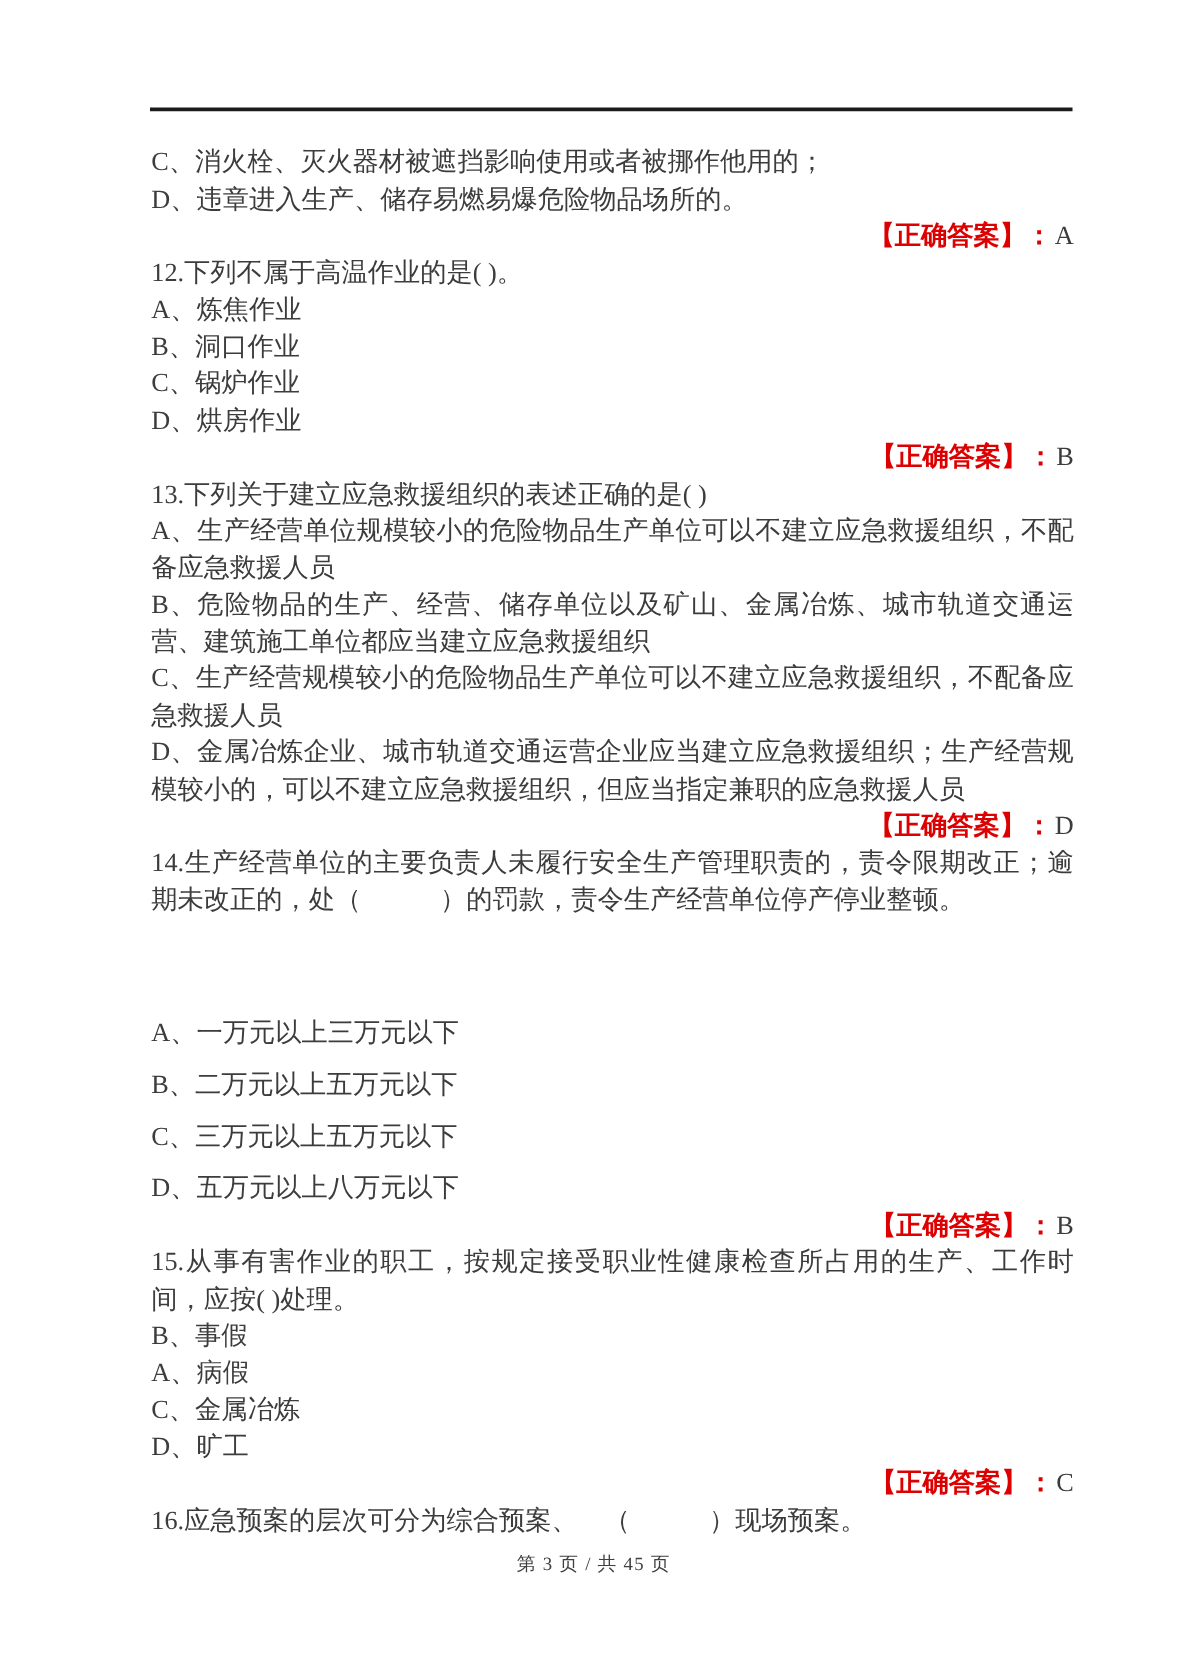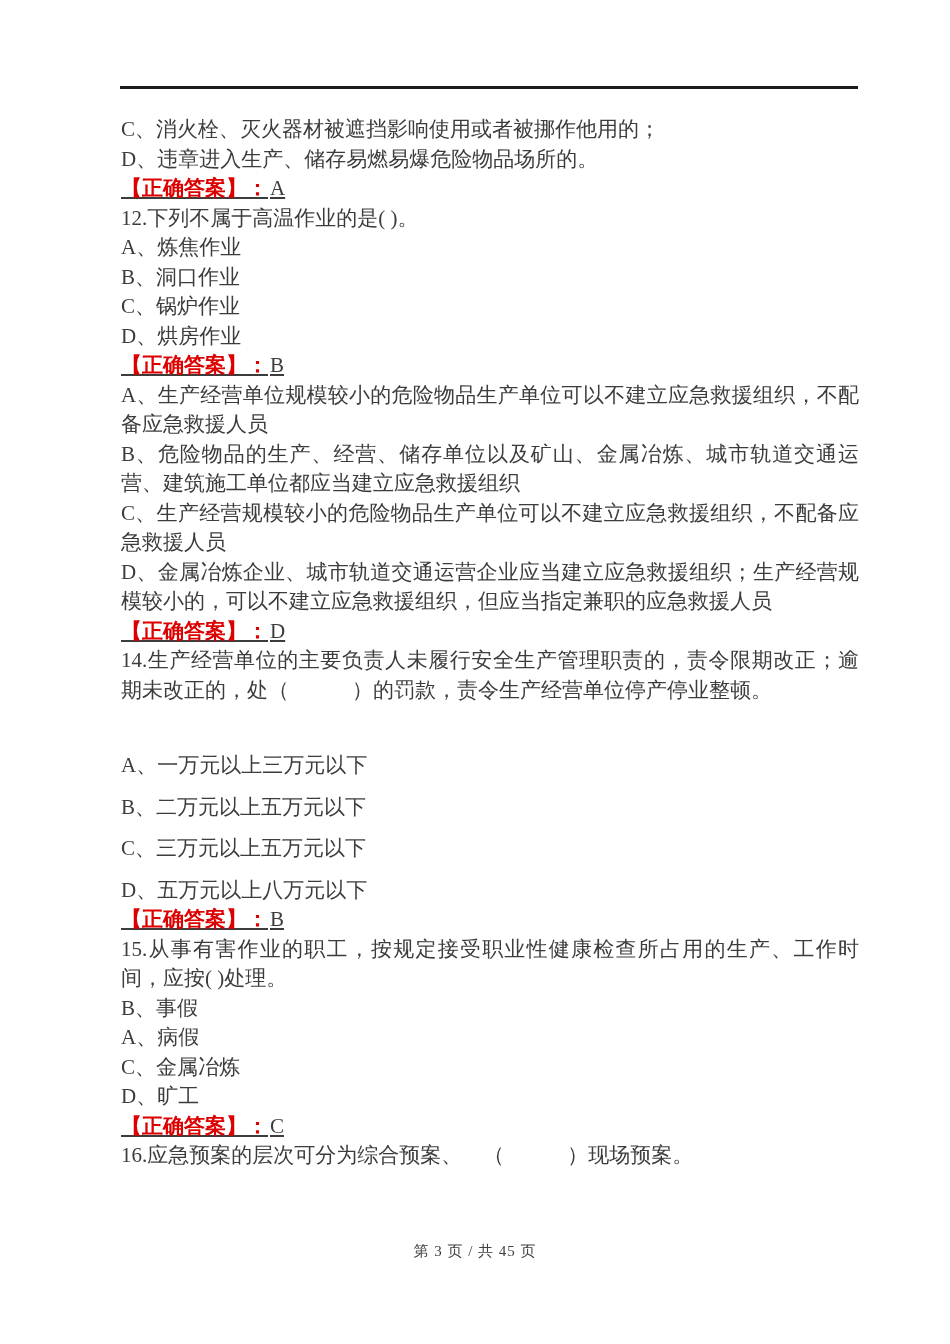--- a/index.html
+++ b/index.html
@@ -31,33 +31,32 @@
     width: 738px;
   }
   .line {
     margin: 0;
     font-size: 21px;
     line-height: 29.5px;
     text-align: justify;
     word-break: break-all;
   }
   .line.answer {
-    text-align: left;
-    text-decoration: underline;
+    text-align: right;
   }
   .answer-label {
     font-weight: bold;
   }
   .answer-value {
     color: #3c3c3c;
     padding-left: 2px;
   }
   
   .line.wide { margin-top: 12px; }
-  .line.wide-first { margin-top: 46px; }
+  .line.wide-first { margin-top: 77px; }
   .footer {
     position: absolute;
     left: 0;
     right: 0;
     top: 1242px;
     text-align: center;
     font-size: 15px;
     letter-spacing: 1px;
     color: #404040;
   }
@@ -70,20 +69,21 @@
   <main class="content" id="doc-body">
       <p class="line option">C、消火栓、灭火器材被遮挡影响使用或者被挪作他用的；</p>
       <p class="line option">D、违章进入生产、储存易燃易爆危险物品场所的。</p>
       <p class="line answer"><span class="answer-label" style="color: rgb(221, 0, 0);">【正确答案】：</span><span class="answer-value">A</span></p>
       <p class="line question">12.下列不属于高温作业的是( )。</p>
       <p class="line option">A、炼焦作业</p>
       <p class="line option">B、洞口作业</p>
       <p class="line option">C、锅炉作业</p>
       <p class="line option">D、烘房作业</p>
       <p class="line answer"><span class="answer-label" style="color: rgb(221, 0, 0);">【正确答案】：</span><span class="answer-value">B</span></p>
+      <p class="line question">13.下列关于建立应急救援组织的表述正确的是( )</p>
       <p class="line option">A、生产经营单位规模较小的危险物品生产单位可以不建立应急救援组织，不配备应急救援人员</p>
       <p class="line option">B、危险物品的生产、经营、储存单位以及矿山、金属冶炼、城市轨道交通运营、建筑施工单位都应当建立应急救援组织</p>
       <p class="line option">C、生产经营规模较小的危险物品生产单位可以不建立应急救援组织，不配备应急救援人员</p>
       <p class="line option">D、金属冶炼企业、城市轨道交通运营企业应当建立应急救援组织；生产经营规模较小的，可以不建立应急救援组织，但应当指定兼职的应急救援人员</p>
       <p class="line answer"><span class="answer-label" style="color: rgb(221, 0, 0);">【正确答案】：</span><span class="answer-value">D</span></p>
       <p class="line question">14.生产经营单位的主要负责人未履行安全生产管理职责的，责令限期改正；逾期未改正的，处（　　　）的罚款，责令生产经营单位停产停业整顿。</p>
       <p class="line option wide-first">A、一万元以上三万元以下</p>
       <p class="line option wide">B、二万元以上五万元以下</p>
       <p class="line option wide">C、三万元以上五万元以下</p>
       <p class="line option wide">D、五万元以上八万元以下</p>

